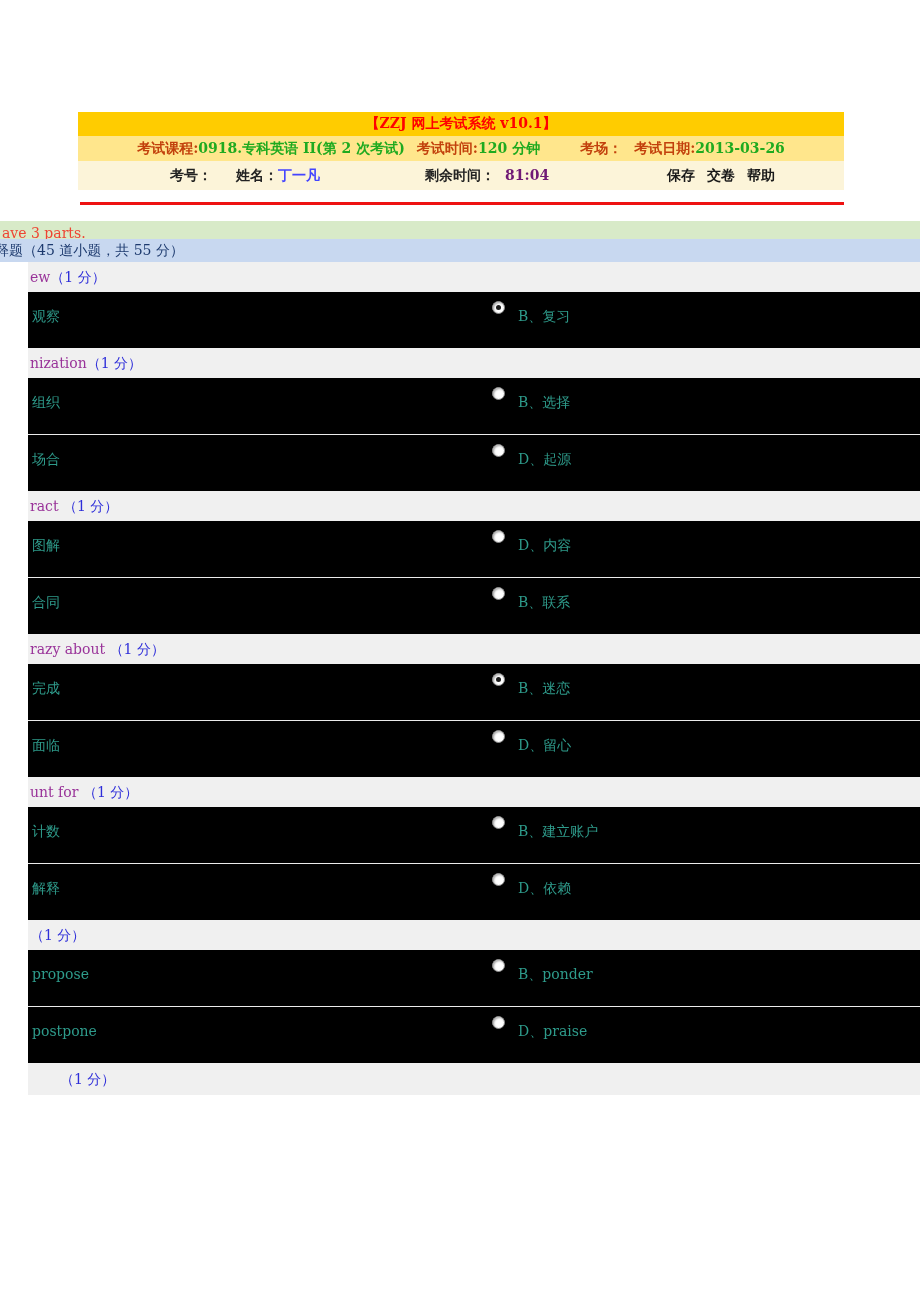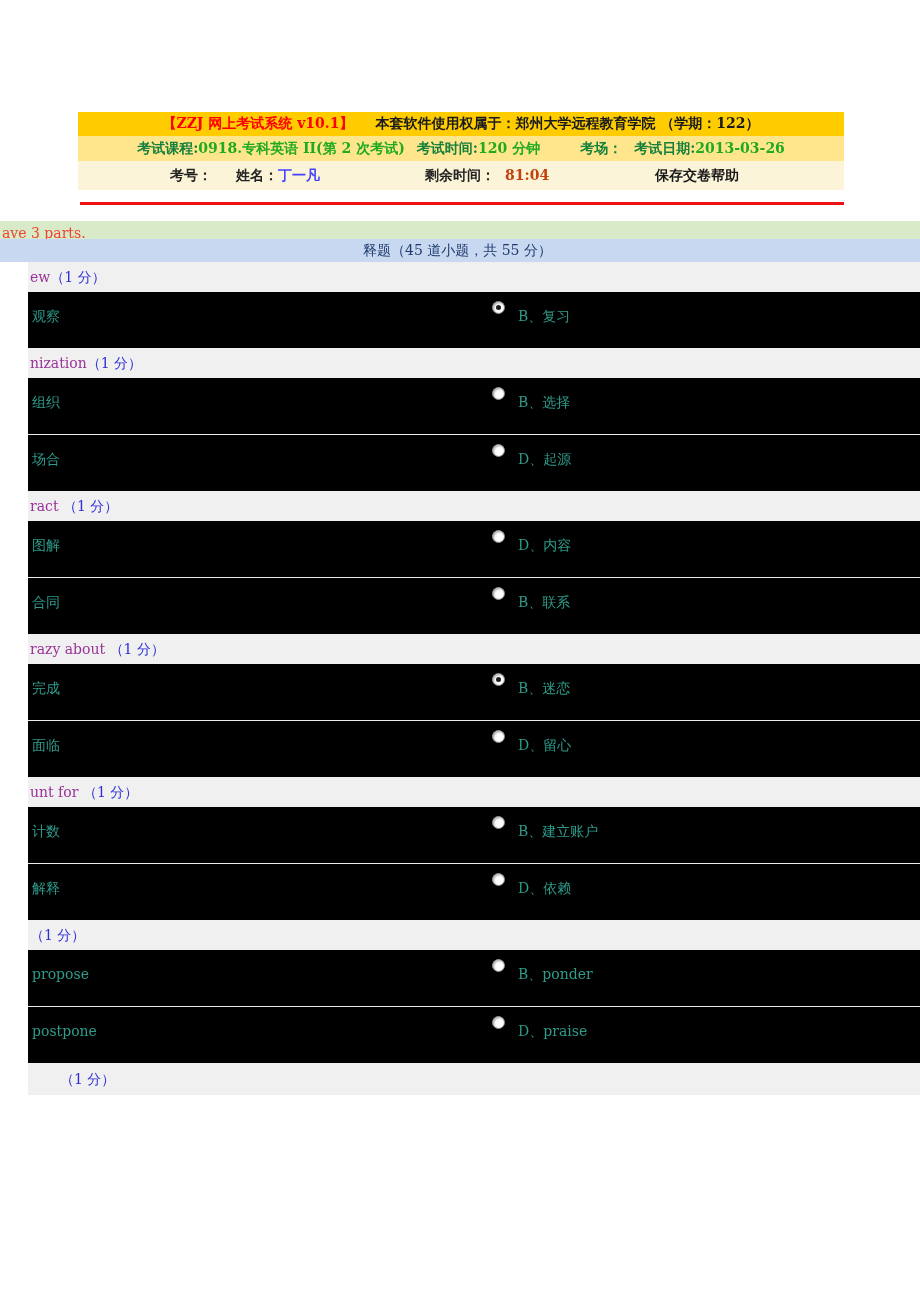--- a/index.html
+++ b/index.html
@@ -16,49 +16,49 @@
     height:24px; background:#FFCC00;
     display:flex; justify-content:center; align-items:center;
   }
   .sys-title { color:#FF0000; }
   .license   { color:#1a1a1a; margin-left:22px; }
 
   .h-row2 {
     height:25px; background:#FFE68C;
     display:flex; justify-content:center; align-items:center;
   }
-  .h-row2 .lbl { color:#15803d; }
+  .h-row2 .lbl { color:#c2410c; }
   .h-row2 .val { color:#1faa1f; }
   .grp2 { margin-left:12px; }
   .grp3 { margin-left:40px; }
   .grp4 { margin-left:12px; }
 
   .h-row3 { height:29px; background:#FCF4D9; position:relative; line-height:29px;padding-left:48px; }
   .h-row3 .abs { position:absolute; top:0; }
   .pos-examno { left:92px; }
   .pos-name   { left:158px; }
   .pos-remain { left:347px; }
   .pos-actions{ left:577px; }
   .name-val   { color:#4444ff; }
-  .remain-val { color:#c2410c; margin-left:10px; }
-  .action-btn { color:#1a1a1a; cursor:pointer; }
+  .remain-val { color:#701a75; margin-left:10px; }
+  .action-btn { color:#1a1a1a; cursor:pointer;margin-left:12px; }
 
   
   .red-line { position:absolute; left:80px; top:202px; width:764px; height:3px; background:#EE1111; }
 
   
   .green-bar {
     position:absolute; left:0; top:221px; width:920px; height:36px;
     background:#D8EAC8; border-bottom:1px solid #b9cfa6;
     line-height:24px; color:#EE4433; box-sizing:border-box; padding-left:2px;
   }
   .blue-bar {
     position:absolute; left:0; top:239px; width:920px; height:23px;
     background:#C8D8F0; line-height:23px; color:#1d3a6e;
-    box-sizing:border-box; overflow:hidden;text-align:center;
+    box-sizing:border-box; overflow:hidden;
   }
   .blue-bar span { display:inline-block; margin-left:-5px; }
 
   
   .questions { position:absolute; left:0; top:262px; width:920px;padding-left:28px; }
   .q-header {
     height:30px; line-height:30px; background:#F0F0F0; padding-left:2px;
   }
   .stem  { color:#993399; }
   .score { color:#2d2dd9; }
@@ -78,21 +78,20 @@
     width:5px; height:5px; border-radius:50%; background:#1b1b1b;
   }
   .qblock.last .q-header { height:32px; line-height:32px; padding-left:32px; }
 </style>
 </head>
 <body>
 
 <div class="header-table">
   <div class="h-row1">
     <span class="sys-title">【ZZJ 网上考试系统 v10.1】</span>
-    <span class="license">本套软件使用权属于：郑州大学远程教育学院 （学期：122）</span>
   </div>
   <div class="h-row2">
     <span class="grp1"><span class="lbl">考试课程:</span><span class="val">0918.专科英语 II(第 2 次考试)</span></span>
     <span class="grp2"><span class="lbl">考试时间:</span><span class="val">120 分钟</span></span>
     <span class="grp3 lbl">考场：</span>
     <span class="grp4"><span class="lbl">考试日期:</span><span class="val">2013-03-26</span></span>
   </div>
   <div class="h-row3">
     <span class="abs pos-examno">考号：</span>
     <span class="abs pos-name"><span>姓名：</span><span class="name-val">丁一凡</span></span>

